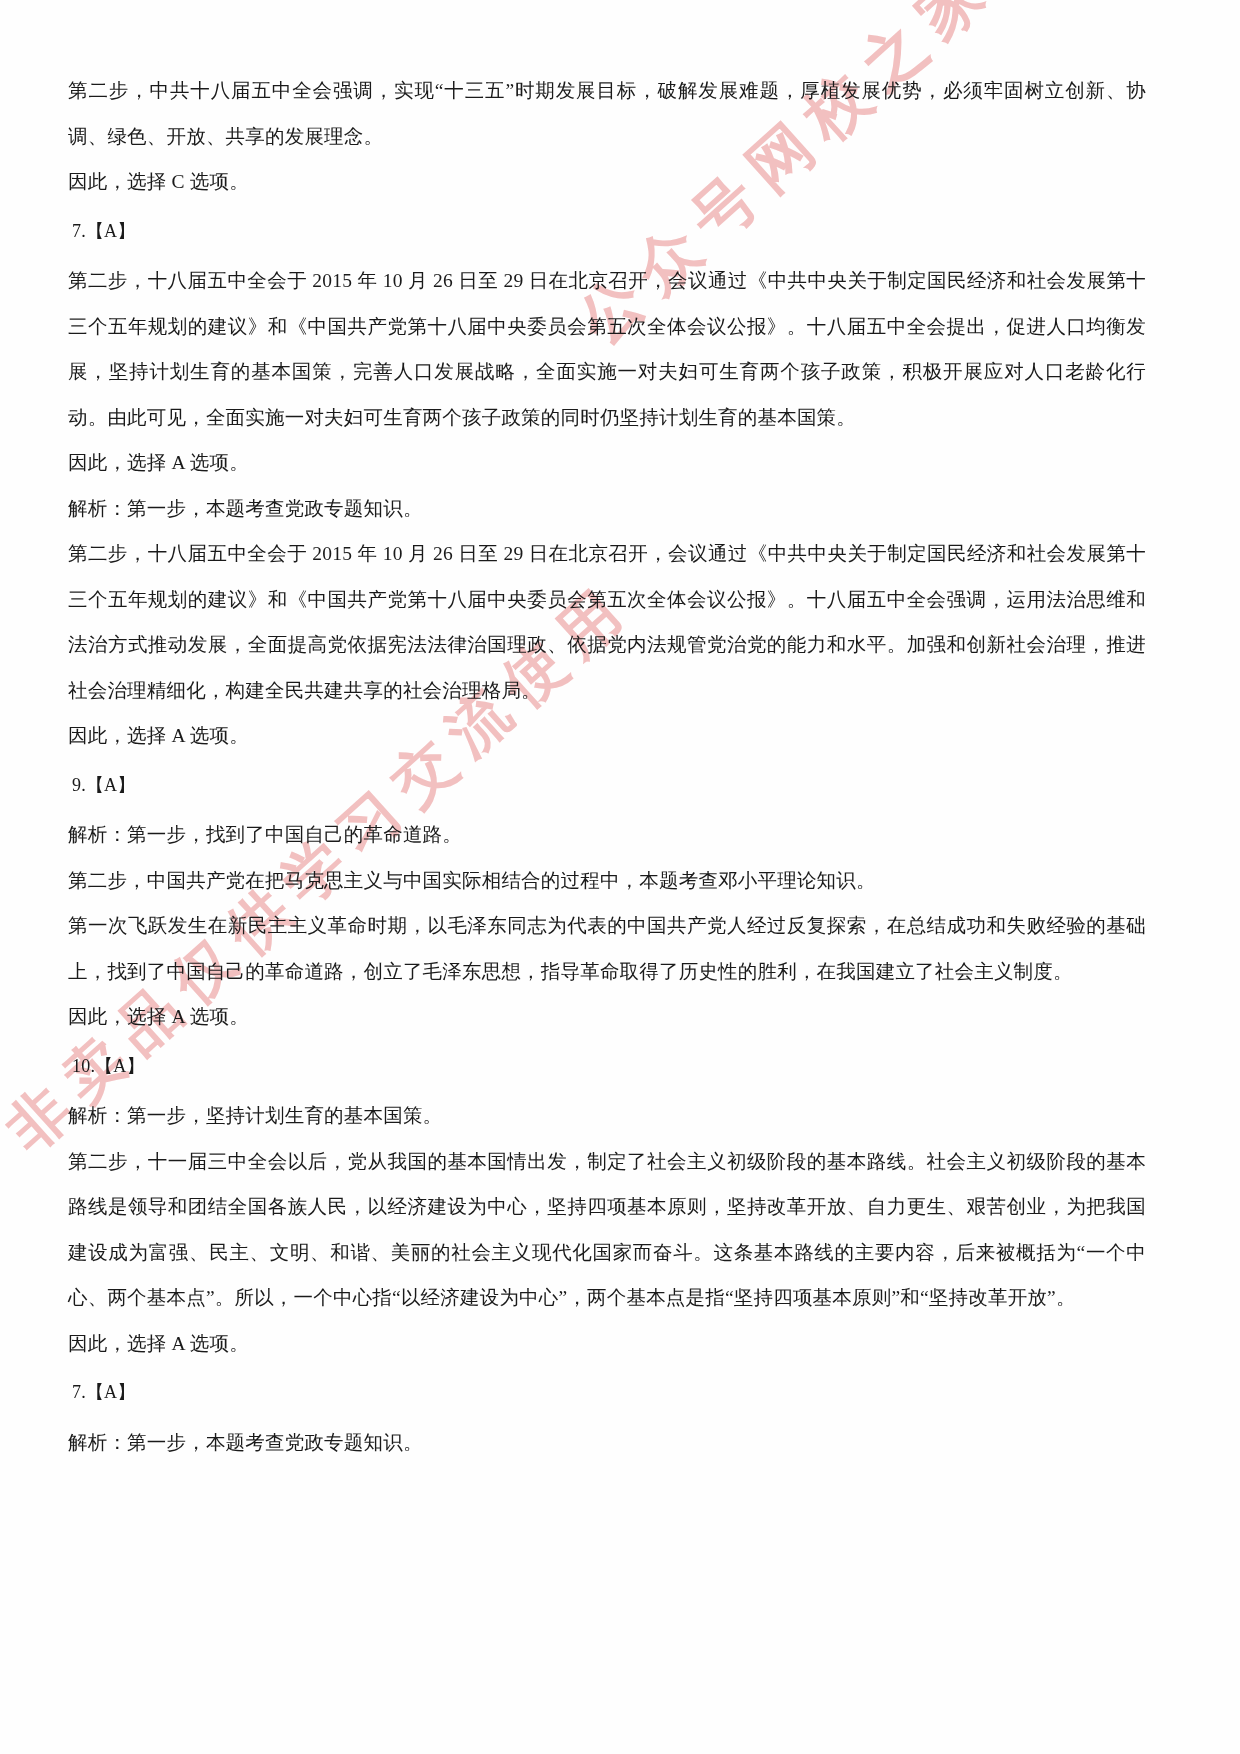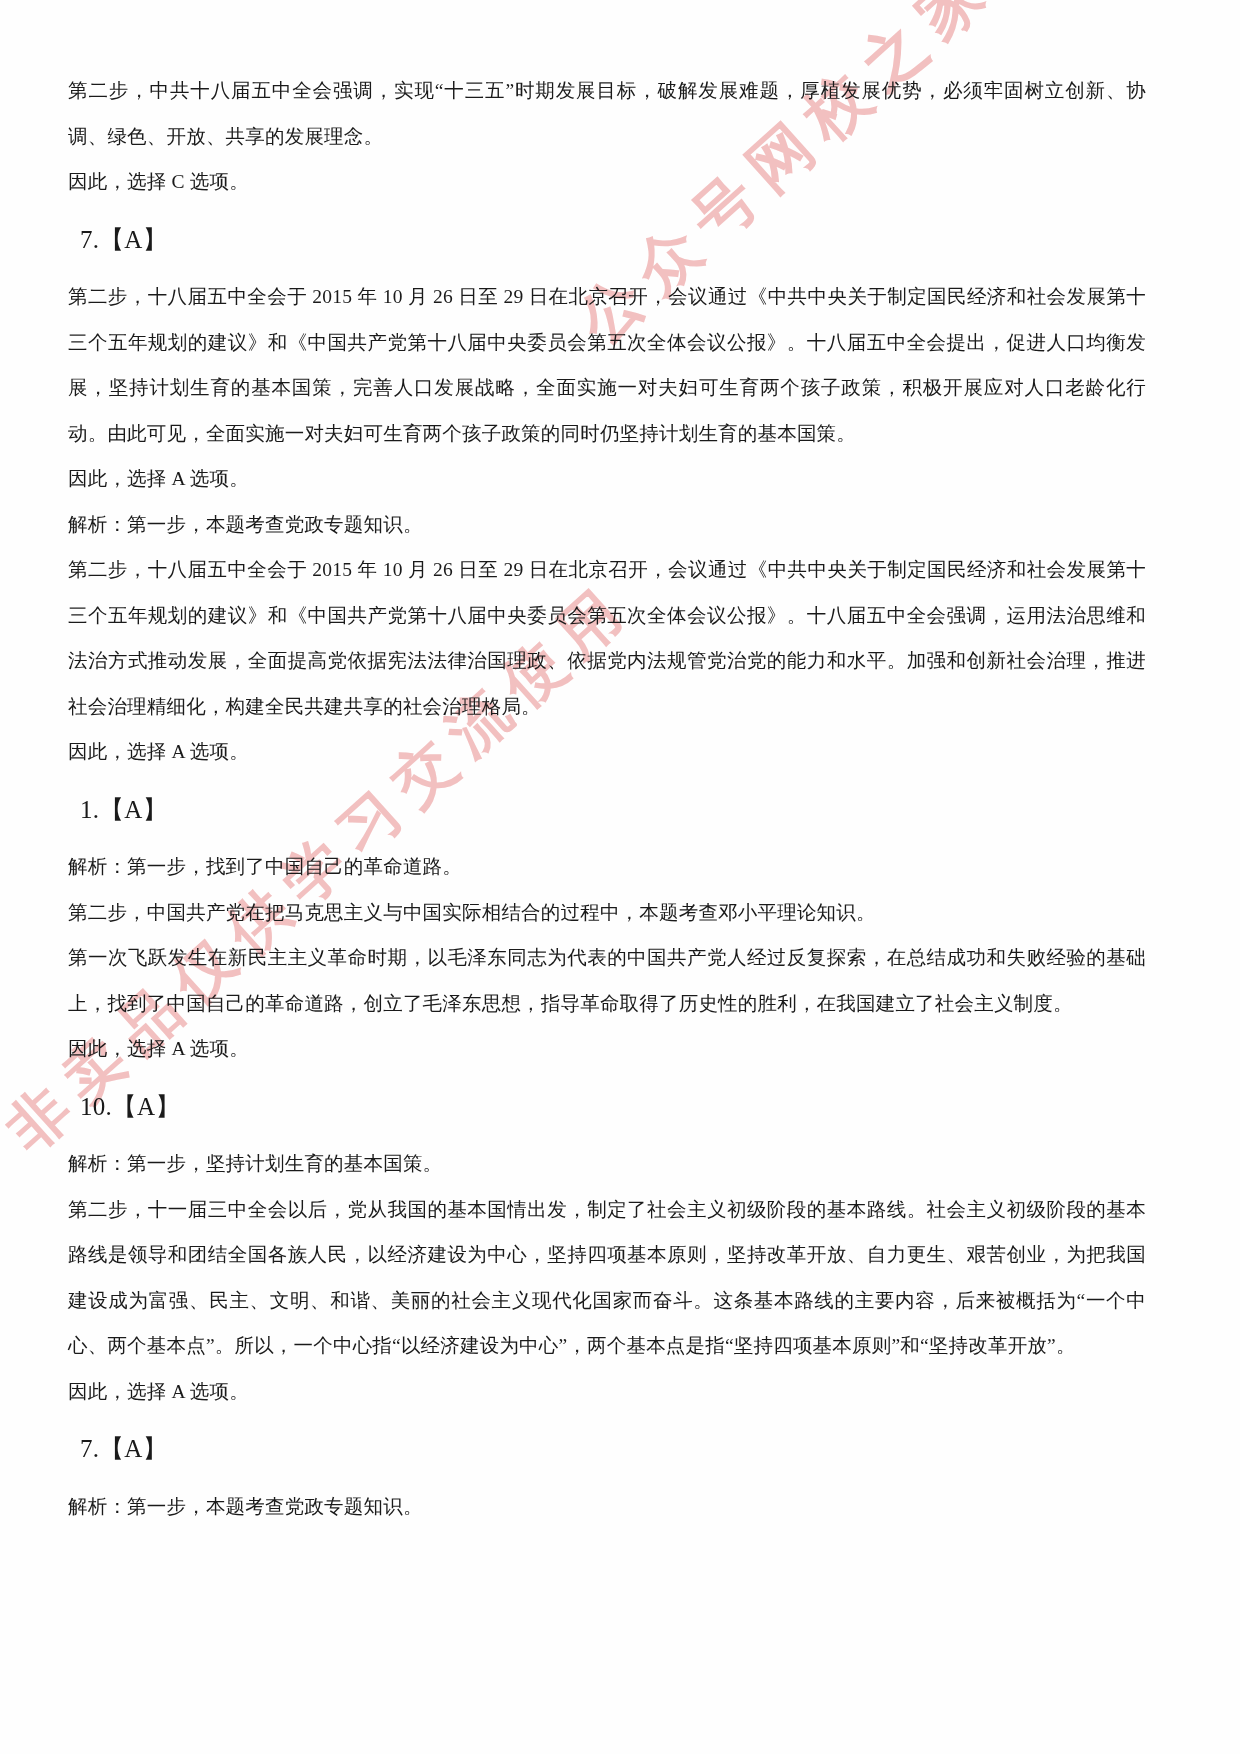--- a/index.html
+++ b/index.html
@@ -62,23 +62,23 @@
   p.para {
     margin: 0 12px 0 0;
     padding: 0;
     line-height: 45.5px;
     text-align: justify;
     text-justify: inter-character;
     letter-spacing: .2px;
     word-break: break-all;
   }
   .ans-head {
-    margin: 12px;
+    margin: 4px;
     line-height: 45.5px;
-    font-size: 25px;
+    font-size: 18px;
     letter-spacing: .2px;
   }
 </style>
 </head>
 <body>
 
 <div class="page">
 
   <div class="watermark-layer">
     <div class="wm wm-a">公众号网校之家搜集于网络</div>
@@ -88,21 +88,21 @@
   <div class="content">
 
     <p class="para">第二步，中共十八届五中全会强调，实现“十三五”时期发展目标，破解发展难题，厚植发展优势，必须牢固树立创新、协调、绿色、开放、共享的发展理念。</p>
     <p class="para">因此，选择 C 选项。</p>
     <p class="ans-head">7.【A】</p>
     <p class="para">第二步，十八届五中全会于 2015 年 10 月 26 日至 29 日在北京召开，会议通过《中共中央关于制定国民经济和社会发展第十三个五年规划的建议》和《中国共产党第十八届中央委员会第五次全体会议公报》。十八届五中全会提出，促进人口均衡发展，坚持计划生育的基本国策，完善人口发展战略，全面实施一对夫妇可生育两个孩子政策，积极开展应对人口老龄化行动。由此可见，全面实施一对夫妇可生育两个孩子政策的同时仍坚持计划生育的基本国策。</p>
     <p class="para">因此，选择 A 选项。</p>
     <p class="para">解析：第一步，本题考查党政专题知识。</p>
     <p class="para">第二步，十八届五中全会于 2015 年 10 月 26 日至 29 日在北京召开，会议通过《中共中央关于制定国民经济和社会发展第十三个五年规划的建议》和《中国共产党第十八届中央委员会第五次全体会议公报》。十八届五中全会强调，运用法治思维和法治方式推动发展，全面提高党依据宪法法律治国理政、依据党内法规管党治党的能力和水平。加强和创新社会治理，推进社会治理精细化，构建全民共建共享的社会治理格局。</p>
     <p class="para">因此，选择 A 选项。</p>
-    <p class="ans-head">1.【A】</p>
+    <p class="ans-head">9.【A】</p>
     <p class="para">解析：第一步，找到了中国自己的革命道路。</p>
     <p class="para">第二步，中国共产党在把马克思主义与中国实际相结合的过程中，本题考查邓小平理论知识。</p>
     <p class="para">第一次飞跃发生在新民主主义革命时期，以毛泽东同志为代表的中国共产党人经过反复探索，在总结成功和失败经验的基础上，找到了中国自己的革命道路，创立了毛泽东思想，指导革命取得了历史性的胜利，在我国建立了社会主义制度。</p>
     <p class="para">因此，选择 A 选项。</p>
     <p class="ans-head">10.【A】</p>
     <p class="para">解析：第一步，坚持计划生育的基本国策。</p>
     <p class="para">第二步，十一届三中全会以后，党从我国的基本国情出发，制定了社会主义初级阶段的基本路线。社会主义初级阶段的基本路线是领导和团结全国各族人民，以经济建设为中心，坚持四项基本原则，坚持改革开放、自力更生、艰苦创业，为把我国建设成为富强、民主、文明、和谐、美丽的社会主义现代化国家而奋斗。这条基本路线的主要内容，后来被概括为“一个中心、两个基本点”。所以，一个中心指“以经济建设为中心”，两个基本点是指“坚持四项基本原则”和“坚持改革开放”。</p>
     <p class="para">因此，选择 A 选项。</p>
     <p class="ans-head">7.【A】</p>
     <p class="para">解析：第一步，本题考查党政专题知识。</p>

